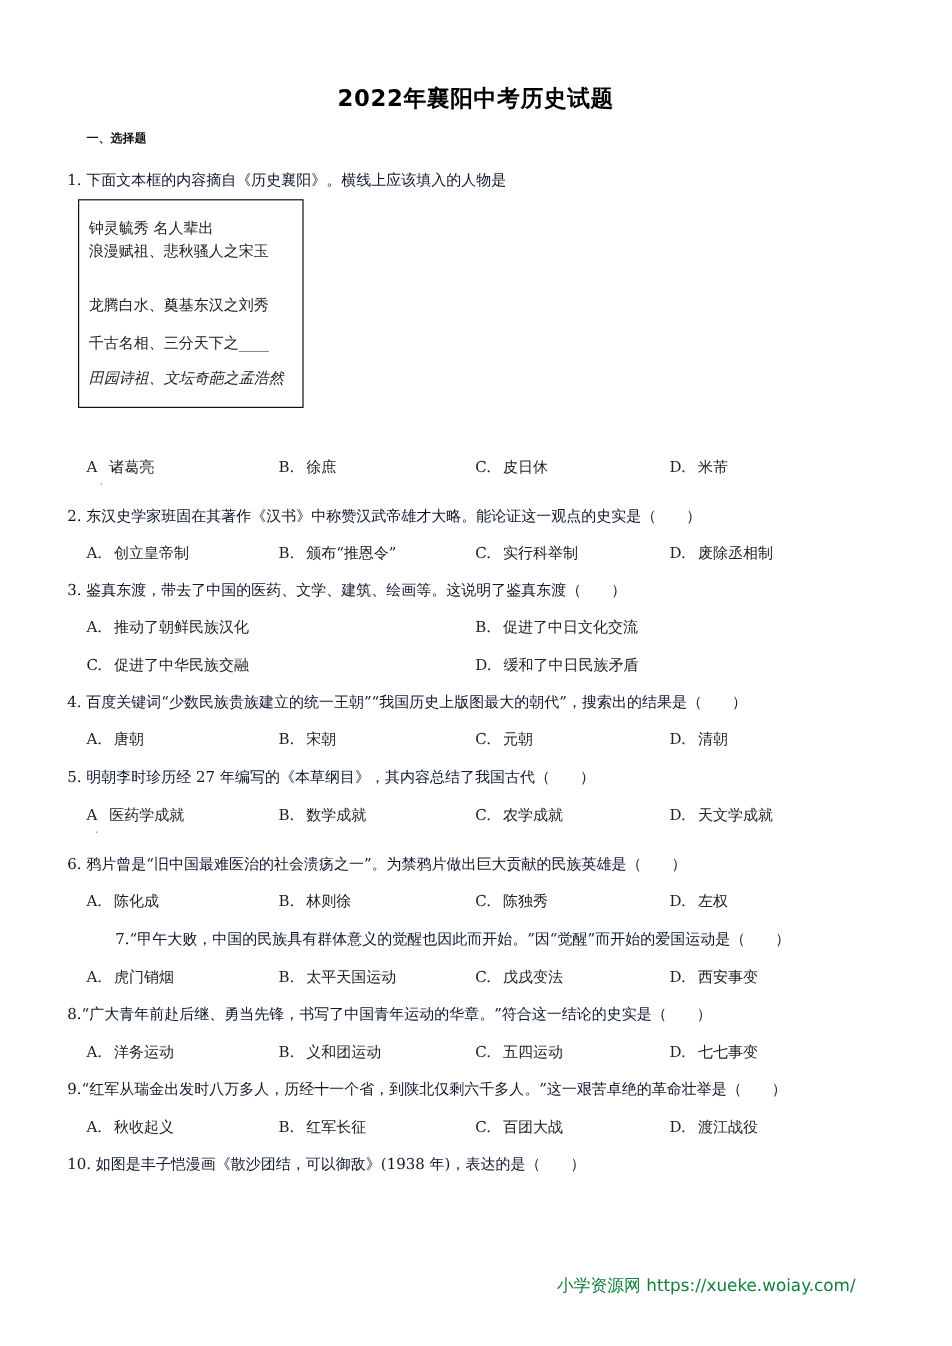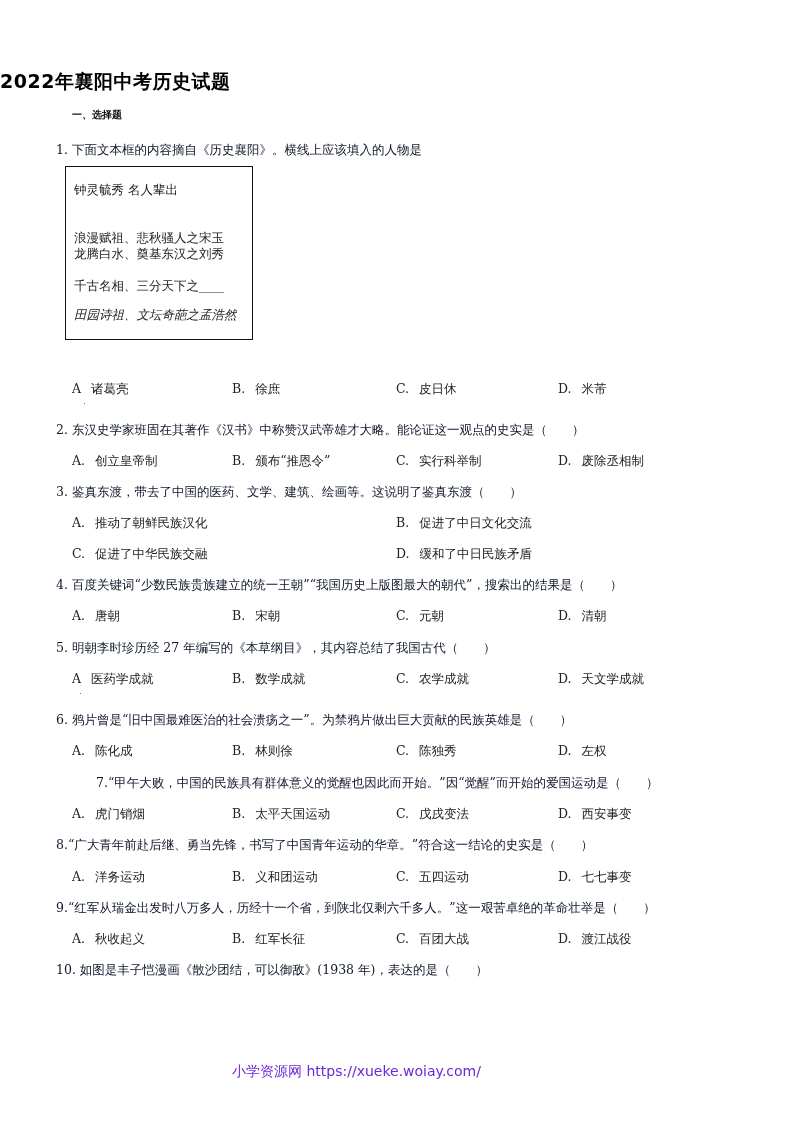--- a/index.html
+++ b/index.html
@@ -13,21 +13,21 @@
       position: relative;
       overflow: hidden;
       font-family: "DejaVu Serif", "Liberation Serif", serif;
       color: #1a1a1a;
     }
     .page-title {
       position: absolute;
       left: 0;
       width: 793px;
       top: 69px;
-      text-align: left;
+      text-align: center;
       font-family: "DejaVu Sans", "Liberation Sans", sans-serif;
       font-weight: bold;
       font-size: 19px;
       letter-spacing: 0.5px;
       color: #000;
     }
     .section-heading {
       position: absolute;
       left: 72px;
       top: 108px;
@@ -85,38 +85,38 @@
       position: absolute;
       width: 1px;
       height: 1px;
       background: #777;
     }
     .footer {
       position: absolute;
       left: 0;
       width: 713px;
       top: 1063px;
-      text-align: center;
+      text-align: right;
       font-family: "DejaVu Sans", "Liberation Sans", sans-serif;
       font-size: 14px;
-      color: #6d28d9;
+      color: #15803d;
     }
   </style>
 </head>
 <body>
 
 <div>
 
   <div class="page-title">2022年襄阳中考历史试题</div>
   <div class="section-heading">一、选择题</div>
 
   <div class="q-line" style="top:142px;">1. 下面文本框的内容摘自《历史襄阳》。横线上应该填入的人物是</div>
   <div class="quote-box">
     <div class="quote-line" style="top:15px;">钟灵毓秀  名人辈出</div>
-    <div class="quote-line" style="top:63px;text-align:right;">浪漫赋祖、悲秋骚人之宋玉</div>
+    <div class="quote-line" style="top:34px;text-align:right;">浪漫赋祖、悲秋骚人之宋玉</div>
     <div class="quote-line" style="top:79px;">龙腾白水、奠基东汉之刘秀</div>
     <div class="quote-line" style="top:111px;">千古名相、三分天下之____</div>
     <div class="quote-line" style="top:140px;font-style:italic;">田园诗祖、文坛奇葩之孟浩然</div>
   </div>
   <div class="opt-row" style="top:381px;">
     <span class="opt c0"><span class="letter">A</span><span>诸葛亮</span></span>
     <span class="opt c1"><span class="letter">B.</span><span>徐庶</span></span>
     <span class="opt c2"><span class="letter">C.</span><span>皮日休</span></span>
     <span class="opt c3"><span class="letter">D.</span><span>米芾</span></span>
   </div>

